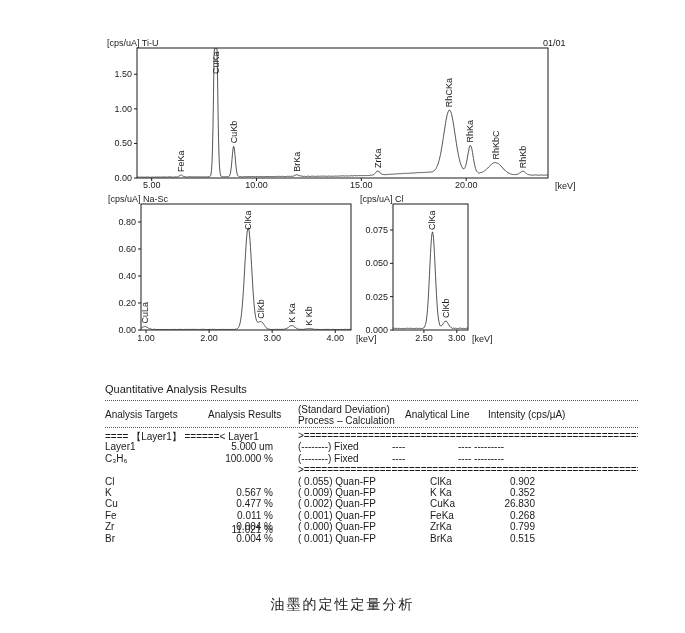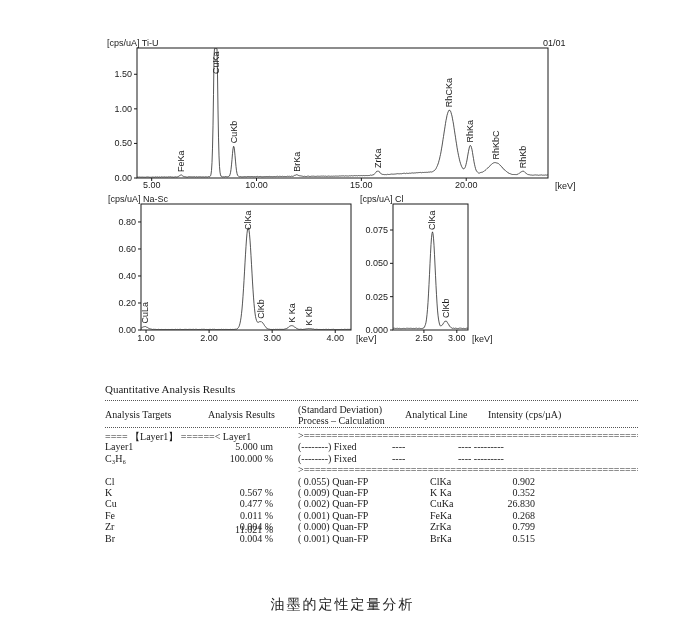--- a/index.html
+++ b/index.html
@@ -4,21 +4,21 @@
 <style>
   html,body{margin:0;padding:0;}
   body{
     width:685px;height:633px;background:#ffffff;position:relative;overflow:hidden;
     font-family:"Liberation Sans","DejaVu Sans",sans-serif;color:#1a1a1a;
   }
   .chart{position:absolute;}
   .chart .lbl{position:absolute;font-size:9px;white-space:nowrap;color:#1a1a1a;}
   svg.plot{position:absolute;left:0;top:0;overflow:visible;}
   svg text{font-family:"Liberation Sans","DejaVu Sans",sans-serif;fill:#1a1a1a;}
-  .qtable{position:absolute;left:105px;top:383px;width:533px;height:200px;font-family:Liberation Serif, serif;}
+  .qtable{position:absolute;left:105px;top:383px;width:533px;height:200px;}
   .q-title{position:absolute;left:0;top:0;font-size:11px;white-space:nowrap;}
   .dotted{position:absolute;left:0;width:533px;height:0;border-top:1px dotted #555;}
   .q-head{position:absolute;left:0;top:21px;width:533px;height:23px;font-size:10px;}
   .q-head span{position:absolute;white-space:pre;}
   .q-rows{position:absolute;left:0;top:47px;width:533px;}
   .q-row{position:relative;height:11.4px;font-size:10px;}
   .q-row span{position:absolute;top:0;white-space:pre;}
   .caption{position:absolute;left:0;top:596px;width:685px;text-align:center;
     font-size:14px;letter-spacing:2px;color:#222;
     font-family:"DejaVu Sans","Liberation Sans",sans-serif;}

